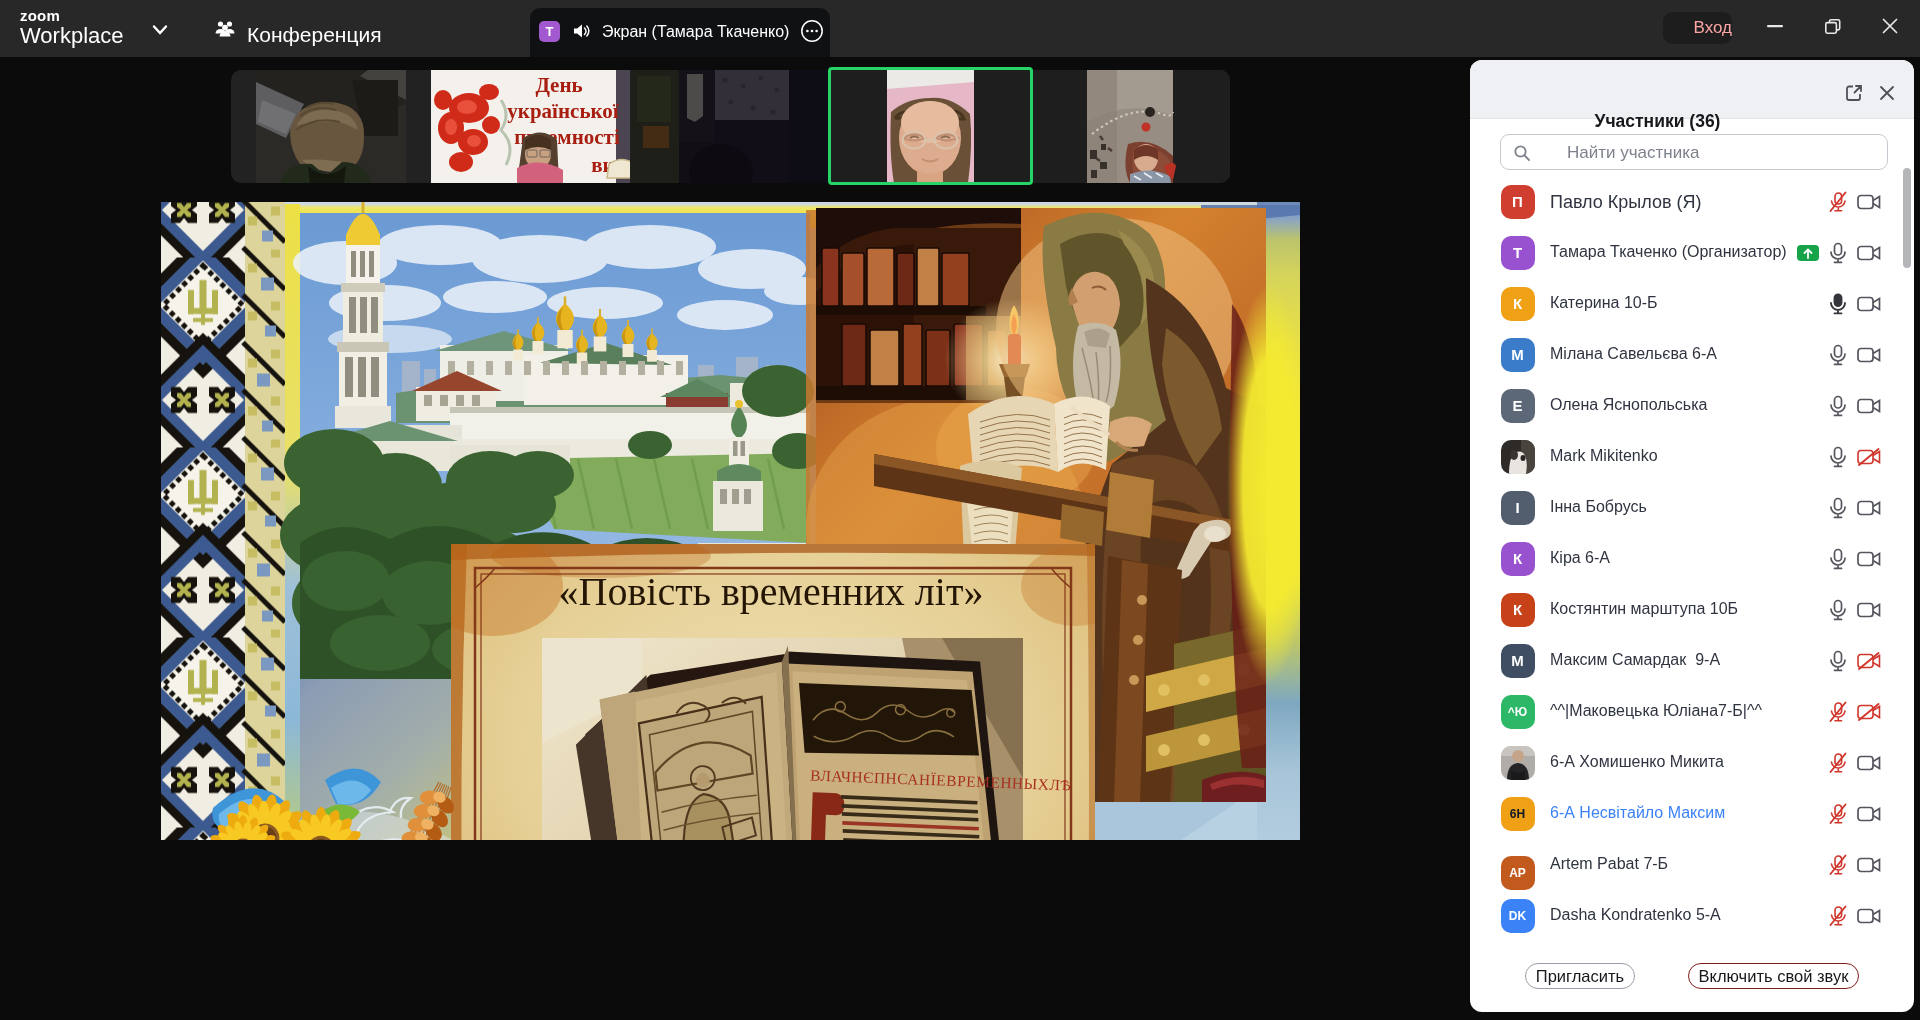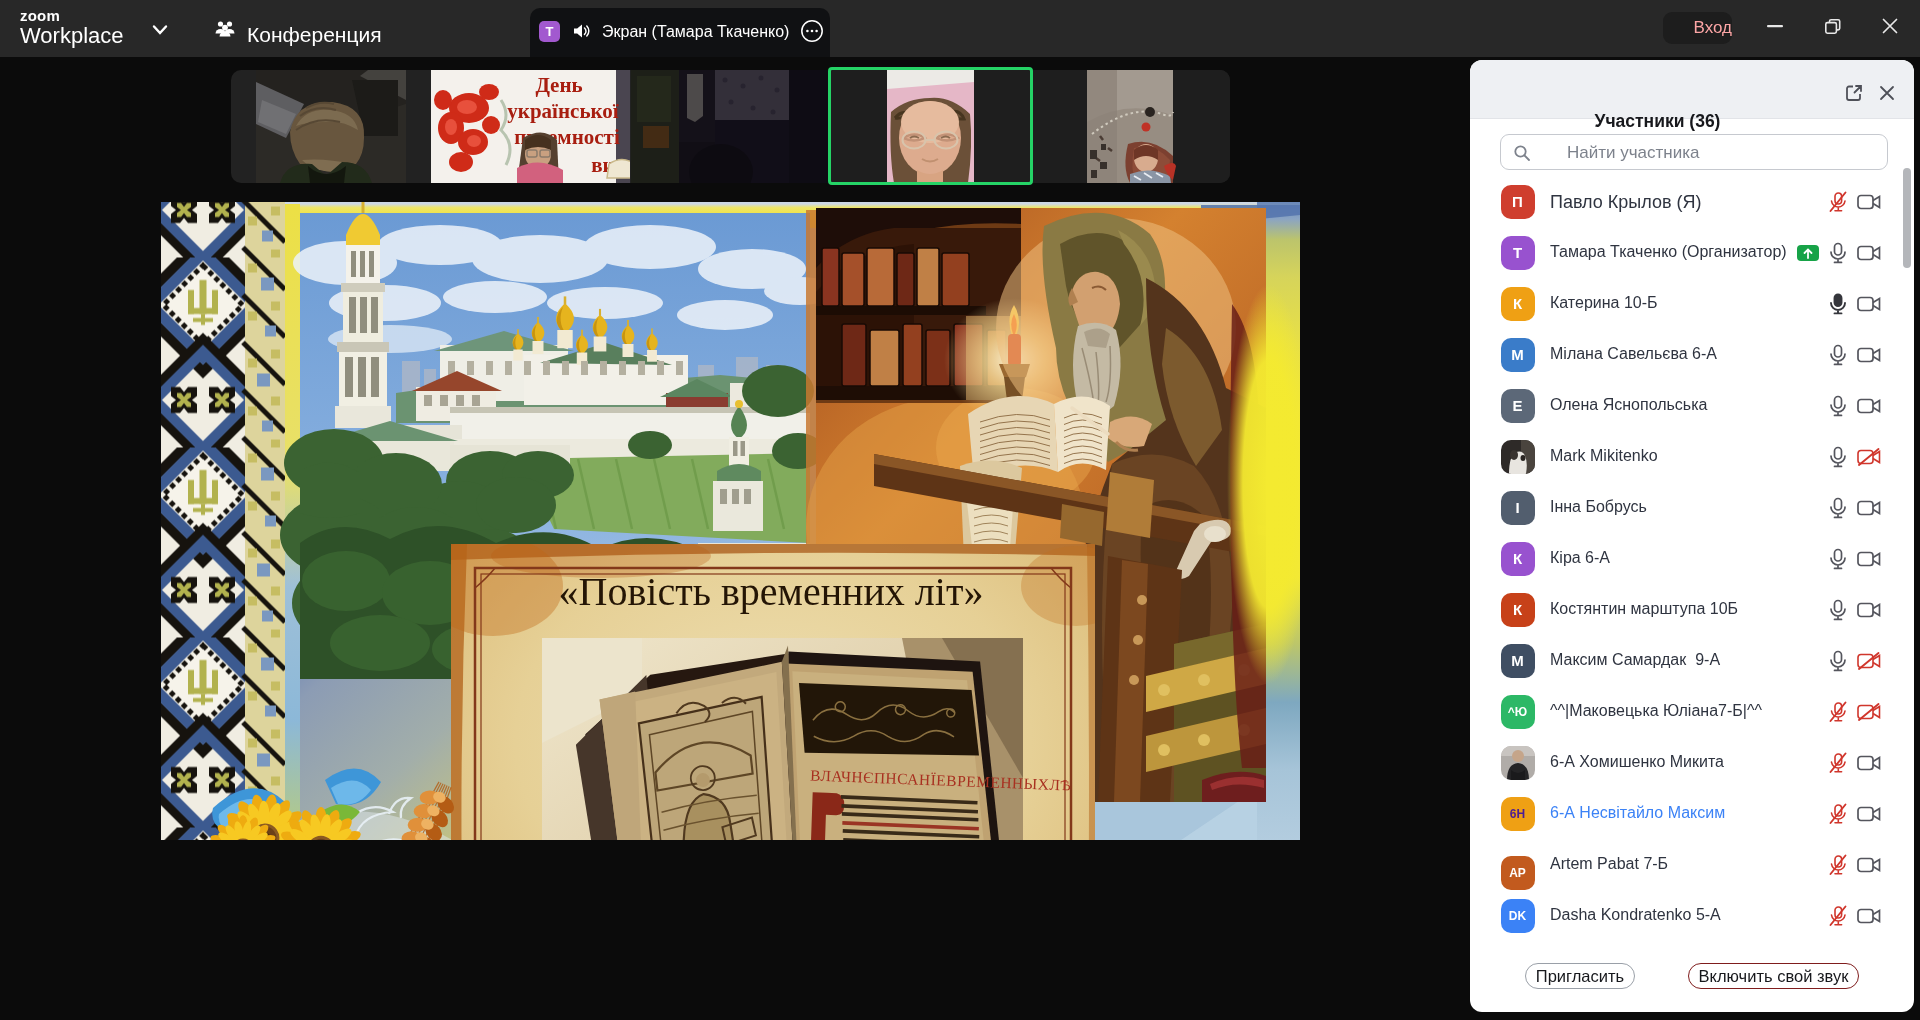--- a/index.html
+++ b/index.html
@@ -1553,21 +1553,21 @@
     <div class="abs" style="left:80px;top:692.5px;font-size:16px;color:#2f3440;white-space:pre;">6-А Хомишенко Микита</div>
     <svg class="abs" style="left:357px;top:692.0px;" width="22" height="22" viewBox="0 0 22 22" fill="none" stroke="#d0362c" stroke-width="1.6">
         <rect x="8" y="2" width="6.6" height="11" rx="3.3"></rect>
         <path d="M4.5 10 a6.8 6.8 0 0 0 13.5 0 M11.3 16.8 v3 M8 19.8 h6.6" stroke-linecap="round"></path>
         <path d="M3.5 20 L18.5 1.5" stroke-width="1.9" stroke-linecap="round"></path>
       </svg>
     <svg class="abs" style="left:387px;top:695.0px;" width="24" height="16" viewBox="0 0 24 16" fill="none" stroke="#54555d" stroke-width="1.7">
         <rect x="1" y="1.5" width="15" height="13" rx="3"></rect>
         <path d="M16 6.5 L22.5 2.5 V13.5 L16 9.5"></path>
       </svg>
-    <div class="abs" style="left:30.5px;top:737.0px;width:34px;height:34px;border-radius:10px;background:#efa014;color:#4c1d95;font-size:12px;font-weight:700;text-align:center;line-height:34px;">6Н</div>
+    <div class="abs" style="left:30.5px;top:737.0px;width:34px;height:34px;border-radius:10px;background:#efa014;color:#0f172a;font-size:12px;font-weight:700;text-align:center;line-height:34px;">6Н</div>
     <div class="abs" style="left:80px;top:743.5px;font-size:16px;color:#3b82f6;white-space:pre;">6-А Несвітайло Максим</div>
     <svg class="abs" style="left:357px;top:743.0px;" width="22" height="22" viewBox="0 0 22 22" fill="none" stroke="#d0362c" stroke-width="1.6">
         <rect x="8" y="2" width="6.6" height="11" rx="3.3"></rect>
         <path d="M4.5 10 a6.8 6.8 0 0 0 13.5 0 M11.3 16.8 v3 M8 19.8 h6.6" stroke-linecap="round"></path>
         <path d="M3.5 20 L18.5 1.5" stroke-width="1.9" stroke-linecap="round"></path>
       </svg>
     <svg class="abs" style="left:387px;top:746.0px;" width="24" height="16" viewBox="0 0 24 16" fill="none" stroke="#54555d" stroke-width="1.7">
         <rect x="1" y="1.5" width="15" height="13" rx="3"></rect>
         <path d="M16 6.5 L22.5 2.5 V13.5 L16 9.5"></path>
       </svg>

